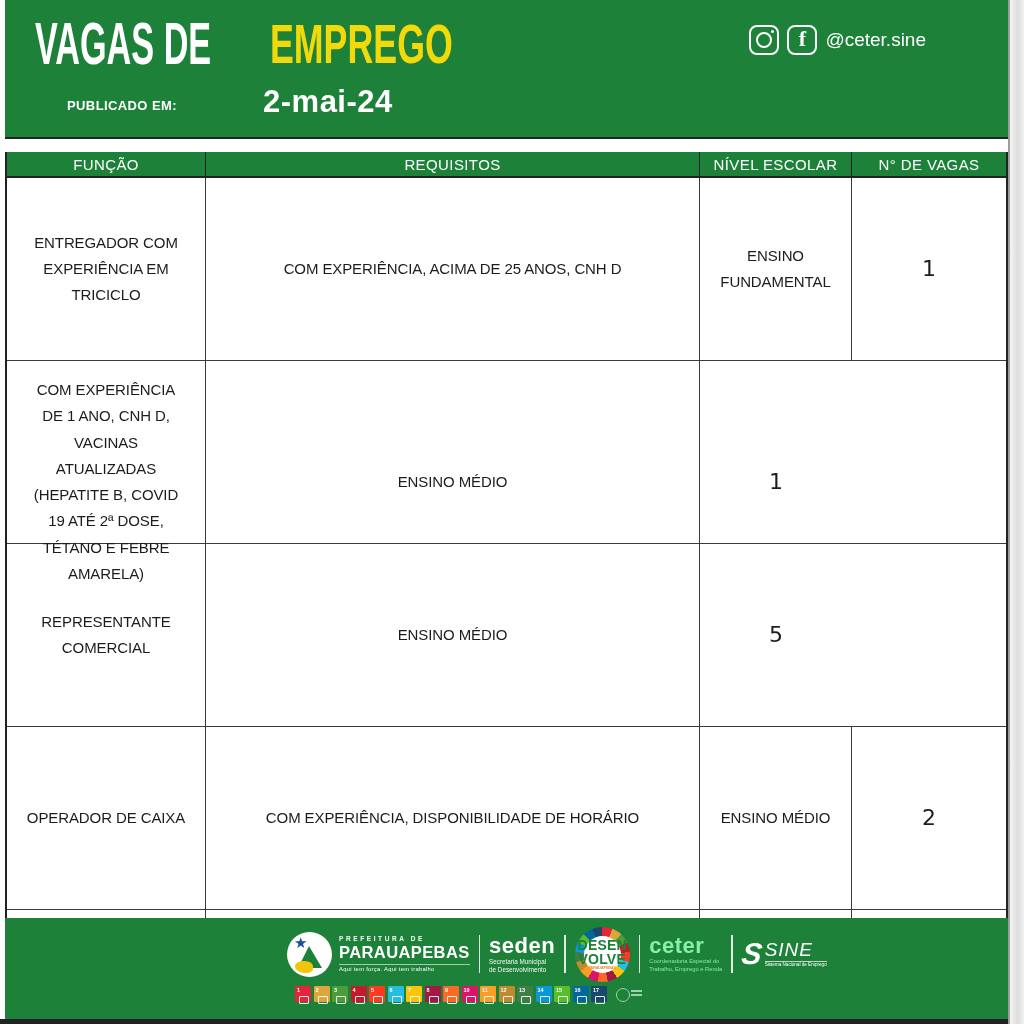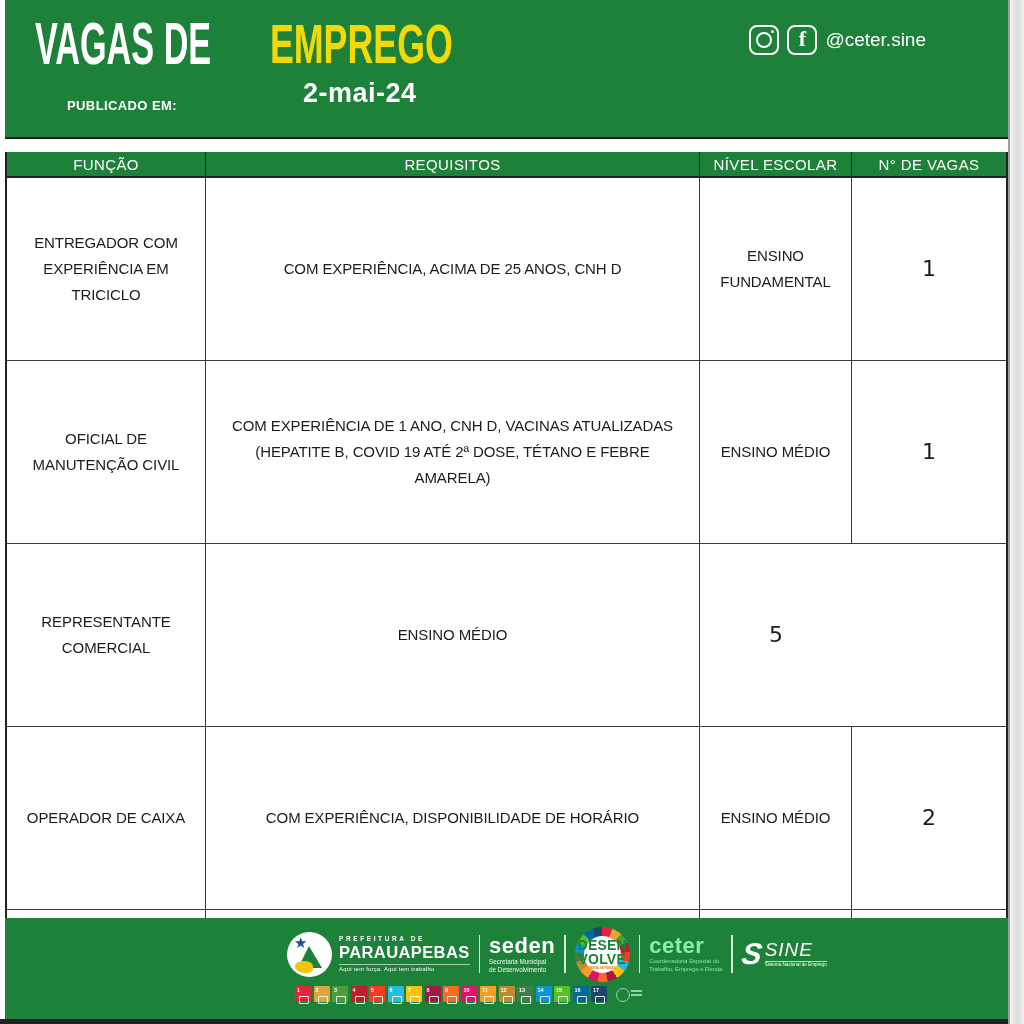--- a/index.html
+++ b/index.html
@@ -12,21 +12,21 @@
     background:linear-gradient(90deg,#f4f4f4,#dcdcdc 55%,#f1f1f1); border-left:2px solid #9e9e9e; }
   .edge-bottom { position:absolute; left:0; bottom:0; width:1008px; height:5px; background:#222222; }
 
   
   .header { position:absolute; left:5px; top:0; width:1003px; height:139px; background:#1E8139; border-bottom:2px solid #222; }
   .title-left { position:absolute; left:30px; top:10px; color:#fff; font-size:59px; font-weight:600;
     letter-spacing:0px; transform:scaleX(.58); transform-origin:left top; white-space:nowrap; }
   .published { position:absolute; left:62px; top:98px; color:#fff; font-size:13px; font-weight:700; letter-spacing:.4px; }
   .title-hl { position:absolute; left:265px; top:12px; color:#F2D90A; font-size:55px; font-weight:800;
     transform:scaleX(.65); transform-origin:left top; white-space:nowrap; }
-  .pub-date { position:absolute; left:258px; top:78px; color:#fff; font-size:27px; font-weight:700; letter-spacing:.5px;margin-left:40px; }
+  .pub-date { position:absolute; left:258px; top:84px; color:#fff; font-size:31px; font-weight:700; letter-spacing:.5px; }
 
   .social { position:absolute; top:24px; right:82px; text-align:right; color:#fff; }
   .social-row { display:flex; align-items:center; justify-content:flex-end; gap:8px; height:32px; }
   .sicon { width:30px; height:30px; border:2.5px solid #fff; border-radius:8px; position:relative; flex:0 0 auto; }
   .sicon.insta::before { content:""; position:absolute; left:50%; top:50%; width:12px; height:12px;
     margin:-8px 0 0 -8px; border:2.5px solid #fff; border-radius:50%; }
   .sicon.insta::after { content:""; position:absolute; right:3px; top:3px; width:3px; height:3px; background:#fff; border-radius:50%; }
   .sicon.fb { font-family:"Liberation Serif", serif; font-weight:700; font-size:22px; line-height:24px; text-align:center; color:#fff; }
   .handle { font-size:19px; }
   .site-line1 { margin-top:9px; font-size:19px; }
@@ -126,21 +126,20 @@
       <div class="hc">N° DE VAGAS</div>
     </div>
     <div id="table-body">
         <div class="trow">
           <div class="td c1">ENTREGADOR COM EXPERIÊNCIA EM TRICICLO</div>
           <div class="td c2">COM EXPERIÊNCIA, ACIMA DE 25 ANOS, CNH D</div>
           <div class="td c3">ENSINO FUNDAMENTAL</div>
           <div class="td c4">1</div>
         </div>
         <div class="trow">
-          <div class="td c1">OFICIAL DE MANUTENÇÃO CIVIL</div>
           <div class="td c2">COM EXPERIÊNCIA DE 1 ANO, CNH D, VACINAS ATUALIZADAS (HEPATITE B, COVID 19 ATÉ 2ª DOSE, TÉTANO E FEBRE AMARELA)</div>
           <div class="td c3">ENSINO MÉDIO</div>
           <div class="td c4">1</div>
         </div>
         <div class="trow">
           <div class="td c1">REPRESENTANTE COMERCIAL</div>
           <div class="td c3">ENSINO MÉDIO</div>
           <div class="td c4">5</div>
         </div>
         <div class="trow">

